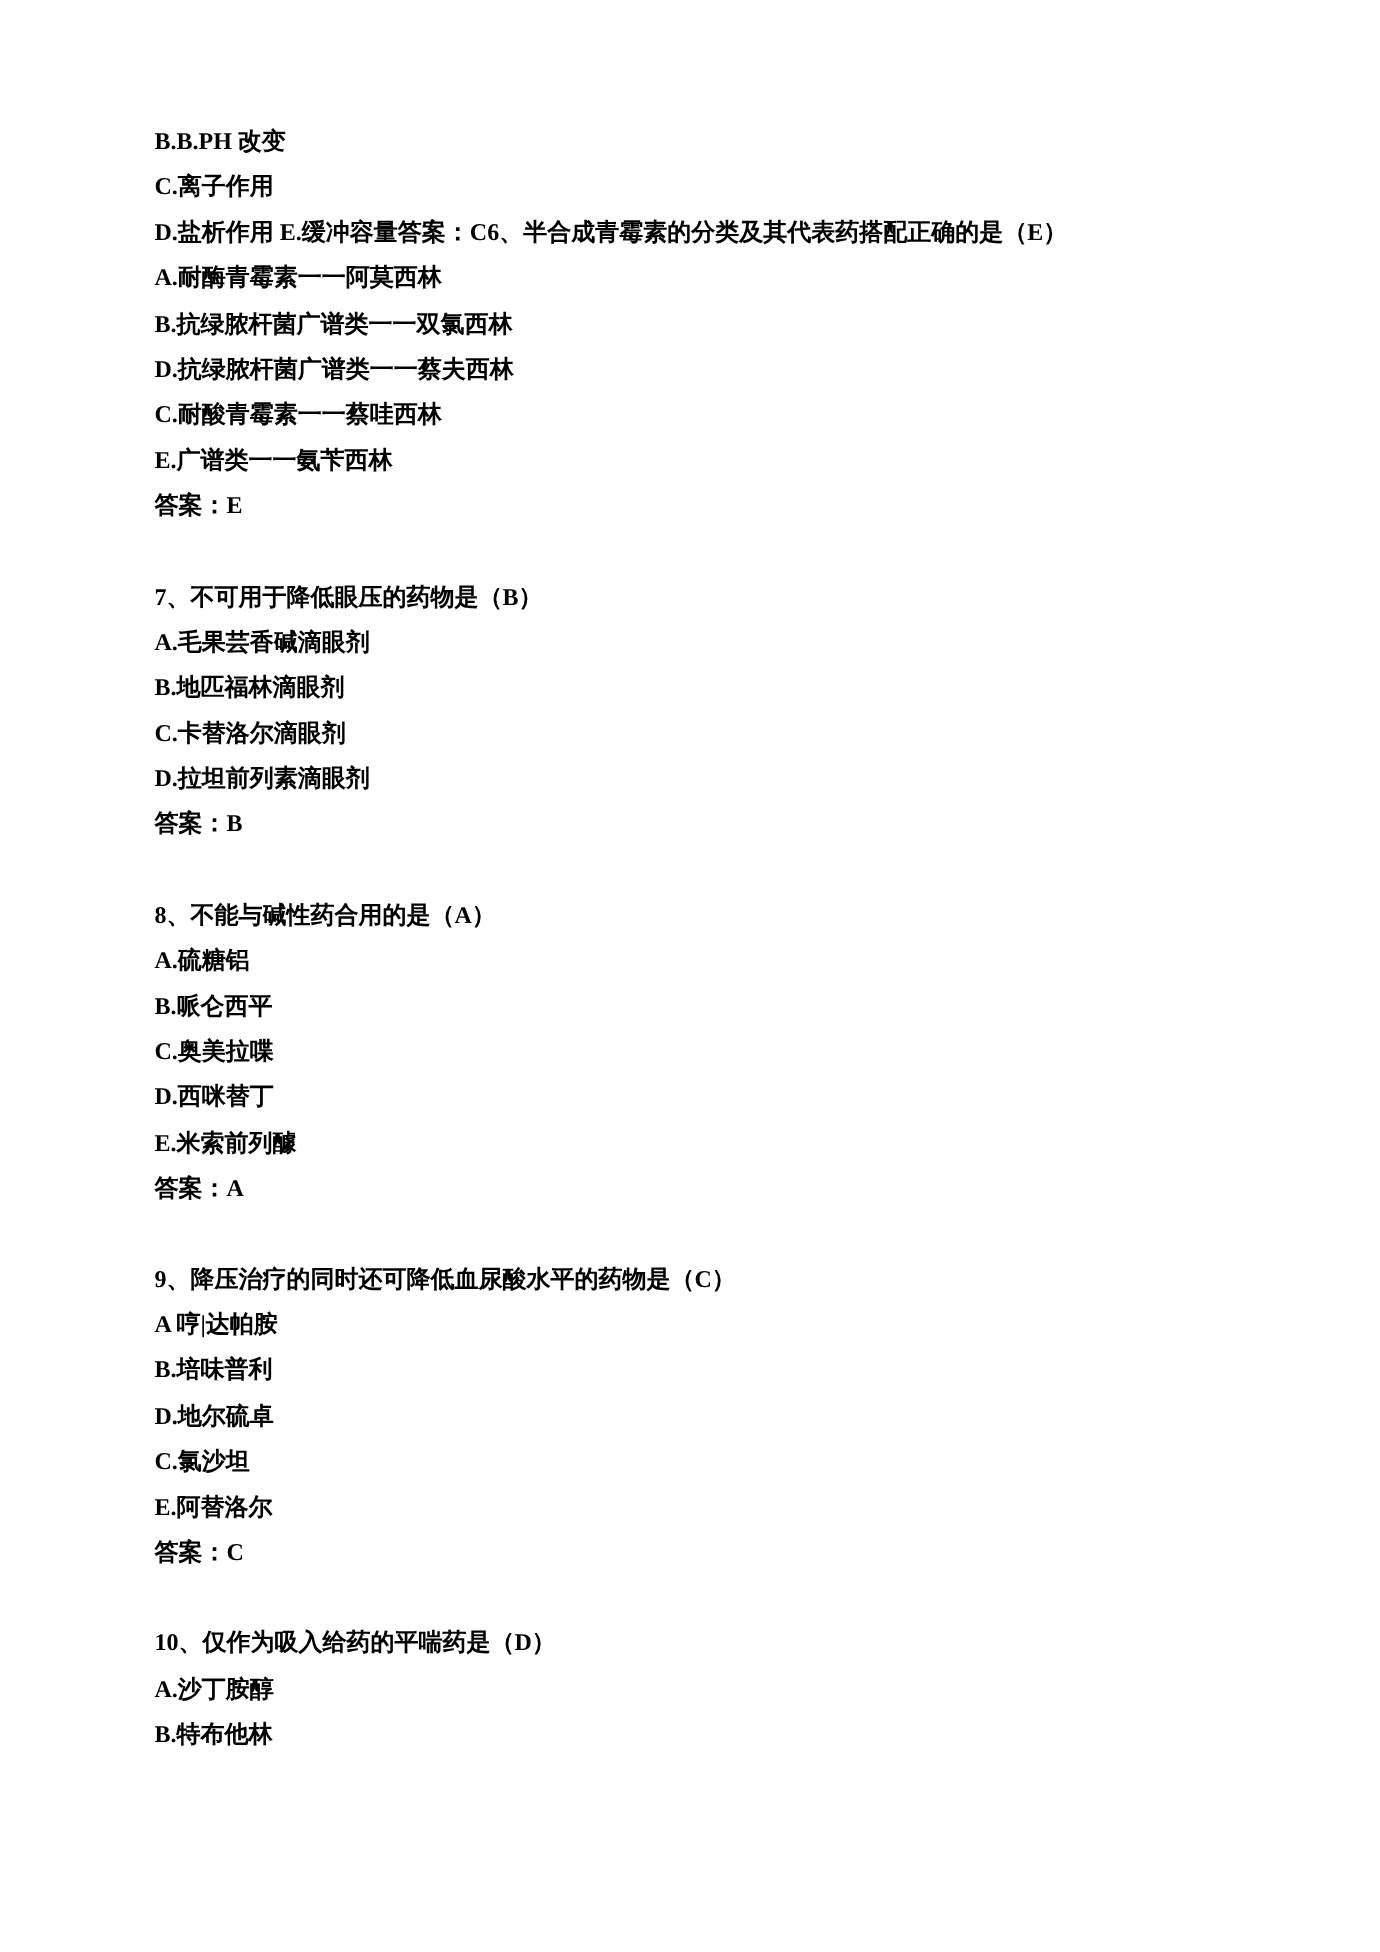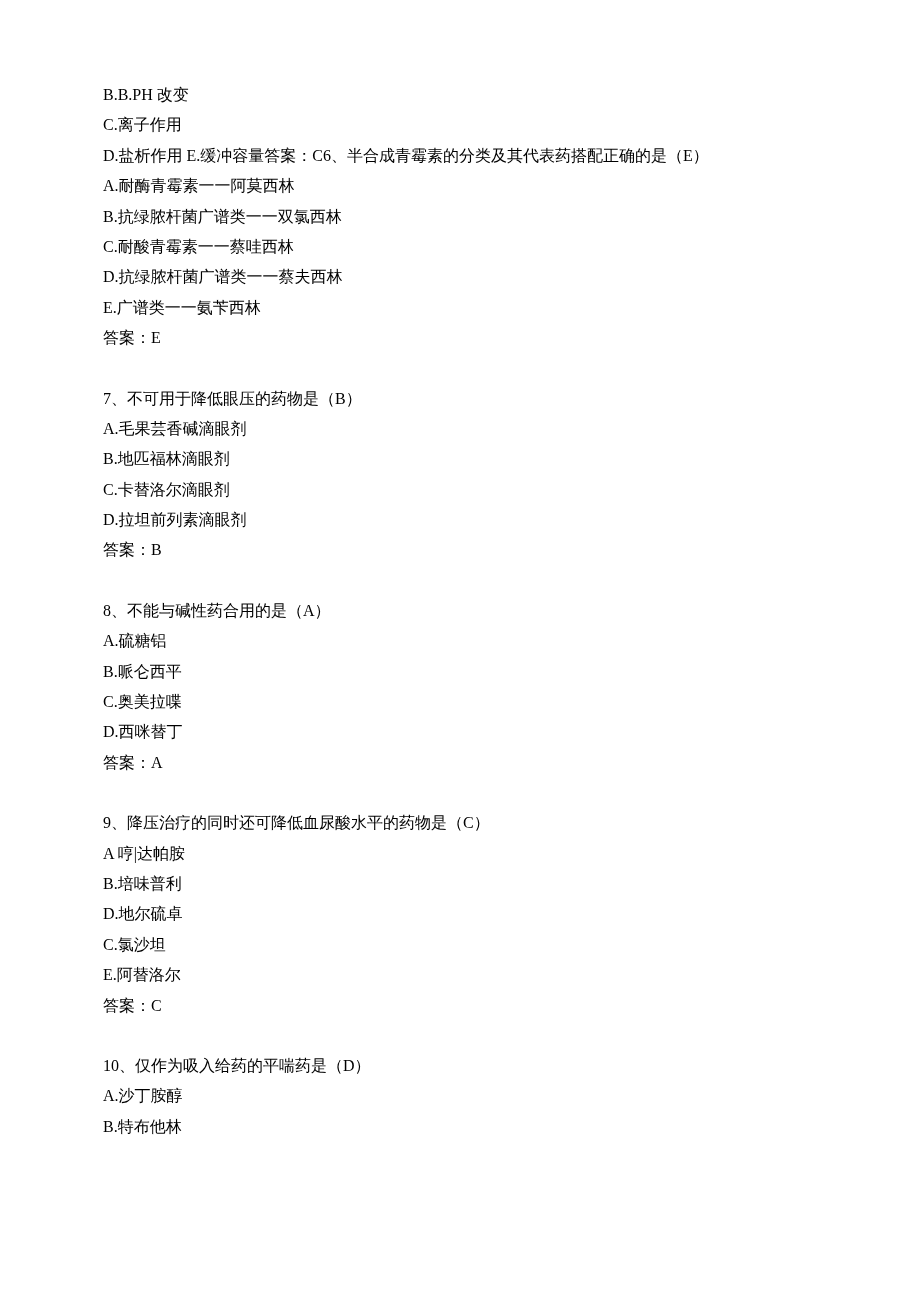--- a/index.html
+++ b/index.html
@@ -10,51 +10,53 @@
     font-size: 16px;
     color: #000000;
     line-height: 1.9;
     width: 920px;
   }
   .page {
     padding: 80px 103px 60px 103px;
   }
   .line {
     white-space: pre-wrap;
+    font-weight: bold;
   }
   .blank {
     height: 30px;
   }
 </style>
 </head>
 <body>
 
 <div class="page">
   <div class="line">B.B.PH 改变</div>
   <div class="line">C.离子作用</div>
   <div class="line">D.盐析作用 E.缓冲容量答案：C6、半合成青霉素的分类及其代表药搭配正确的是（E）</div>
   <div class="line">A.耐酶青霉素一一阿莫西林</div>
   <div class="line">B.抗绿脓杆菌广谱类一一双氯西林</div>
+  <div class="line">D.抗绿脓杆菌广谱类一一蔡夫西林</div>
   <div class="line">C.耐酸青霉素一一蔡哇西林</div>
-  <div class="line">D.抗绿脓杆菌广谱类一一蔡夫西林</div>
   <div class="line">E.广谱类一一氨苄西林</div>
   <div class="line">答案：E</div>
   <div class="blank"></div>
   <div class="line">7、不可用于降低眼压的药物是（B）</div>
   <div class="line">A.毛果芸香碱滴眼剂</div>
   <div class="line">B.地匹福林滴眼剂</div>
   <div class="line">C.卡替洛尔滴眼剂</div>
   <div class="line">D.拉坦前列素滴眼剂</div>
   <div class="line">答案：B</div>
   <div class="blank"></div>
   <div class="line">8、不能与碱性药合用的是（A）</div>
   <div class="line">A.硫糖铝</div>
   <div class="line">B.哌仑西平</div>
   <div class="line">C.奥美拉喋</div>
   <div class="line">D.西咪替丁</div>
+  <div class="line">E.米索前列醵</div>
   <div class="line">答案：A</div>
   <div class="blank"></div>
   <div class="line">9、降压治疗的同时还可降低血尿酸水平的药物是（C）</div>
   <div class="line">A 哼|达帕胺</div>
   <div class="line">B.培味普利</div>
   <div class="line">D.地尔硫卓</div>
   <div class="line">C.氯沙坦</div>
   <div class="line">E.阿替洛尔</div>
   <div class="line">答案：C</div>
   <div class="blank"></div>

